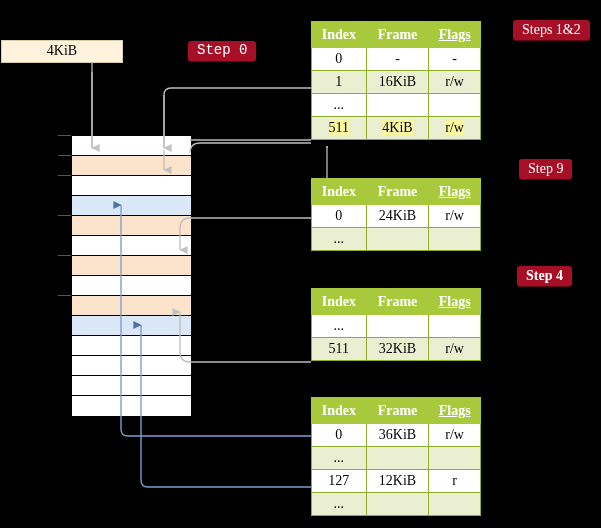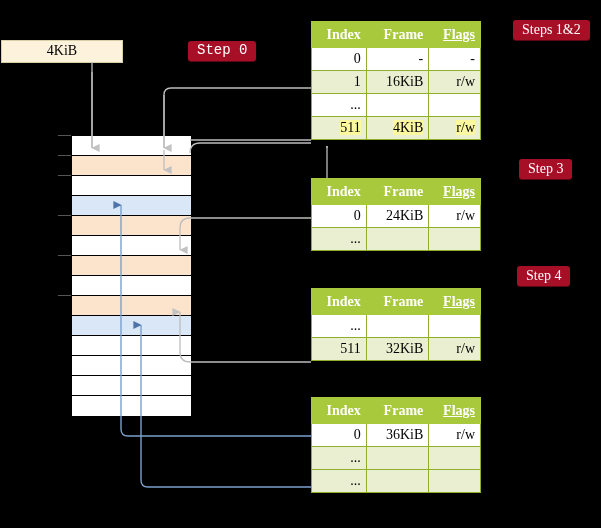--- a/index.html
+++ b/index.html
@@ -18,21 +18,21 @@
   .vabox{position:absolute;background:#fdf3dc;border:1px solid #d8cfa8;
          font-size:14px;color:#000;text-align:center;line-height:20px;
          height:21px;}
 
   
   .ptable{position:absolute;border-collapse:collapse;
           border:1px solid #b8cf5a;background:#ffffff;
           font-size:14px;color:#000;}
   .ptable td,.ptable th{border:1px solid #8fae2b;
           padding:1px 5px;height:23px;box-sizing:border-box;
-          text-align:right;font-weight:normal;vertical-align:middle;
+          text-align:center;font-weight:normal;vertical-align:middle;
           overflow:hidden;white-space:nowrap;}
   .ptable th{background:#a8c93c;color:#ffffff;font-weight:bold;
           font-size:14px;height:26px;border-color:#a8c93c;}
   .ptable tr.odd td{background:#ffffff;}
   .ptable tr.even td{background:#e9efd0;}
   .ptable td .hl{background:#fbf8a0;}
   .c-idx{width:55px;}
   .c-frm{width:63px;}
   .c-flg{width:52px;text-decoration:underline;}
 
@@ -54,22 +54,22 @@
 </style>
 </head>
 <body>
 
 <div class="canvas">
 
   <div class="vabox" style="left:1px;top:40px;width:120px;">4KiB</div>
 
   <div class="badge" style="left:188px;top:41px;font-family:Liberation Mono, monospace;">Step 0</div>
   <div class="badge" style="left:513px;top:20px;">Steps 1&amp;2</div>
-  <div class="badge" style="left:519px;top:159px;">Step 3</div>
-  <div class="badge" style="left:517px;top:266px;">Step 4</div>
+  <div class="badge" style="left:519px;top:159px;">Step 9</div>
+  <div class="badge" style="left:517px;top:266px;font-weight:bold;">Step 4</div>
 
   <div class="memcol">
     <div class="memrow m-white" style="top:0px;"></div>
     <div class="memrow m-peach" style="top:20px;"></div>
     <div class="memrow m-white" style="top:40px;"></div>
     <div class="memrow m-blue" style="top:60px;"></div>
     <div class="memrow m-peach" style="top:80px;"></div>
     <div class="memrow m-white" style="top:100px;"></div>
     <div class="memrow m-peach" style="top:120px;"></div>
     <div class="memrow m-white" style="top:140px;"></div>
@@ -228,20 +228,25 @@
       <tr class="odd">
         <td>0</td>
         <td>36KiB</td>
         <td>r/w</td>
       </tr>
       <tr class="even">
         <td>...</td>
         <td></td>
         <td></td>
       </tr>
+      <tr class="odd">
+        <td>127</td>
+        <td>12KiB</td>
+        <td>r</td>
+      </tr>
       <tr class="even">
         <td>...</td>
         <td></td>
         <td></td>
       </tr>
     </tbody>
   </table>
 
 </div>
 

